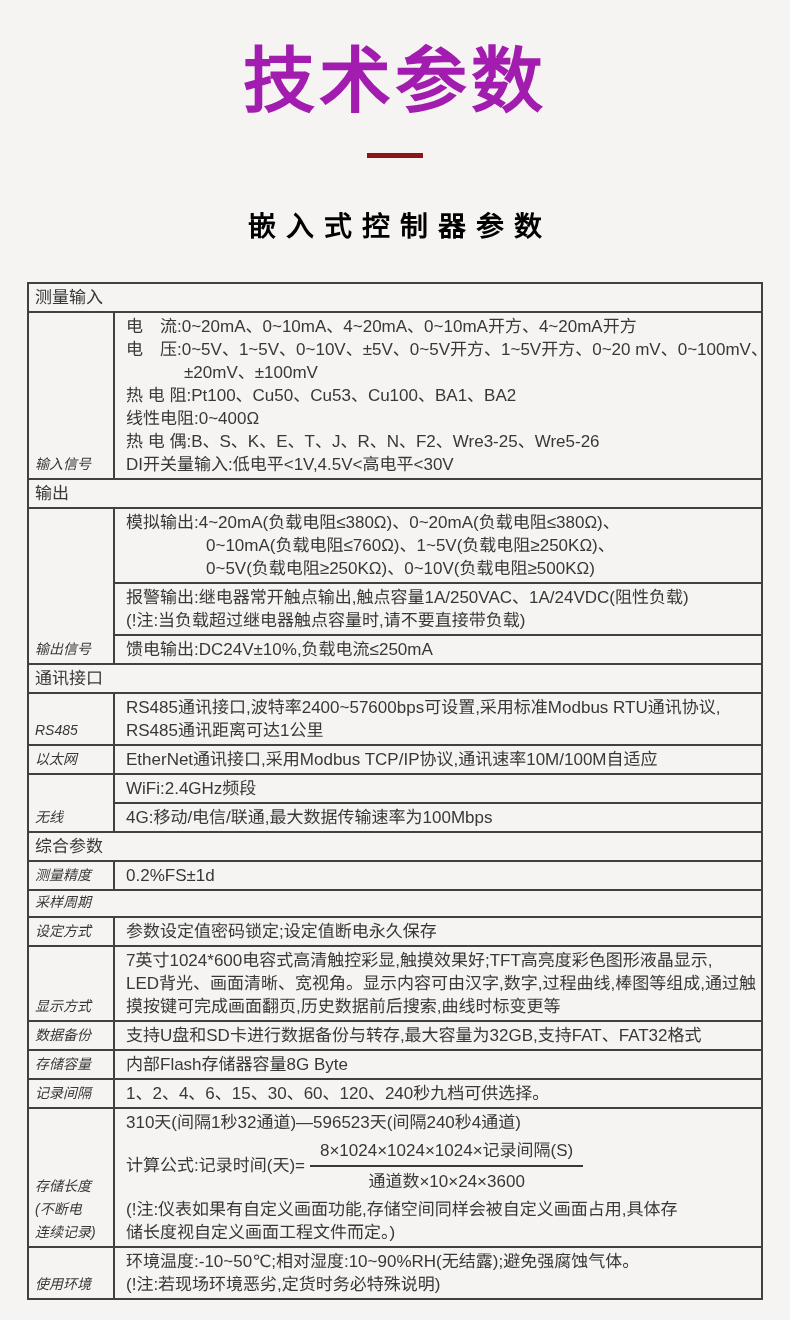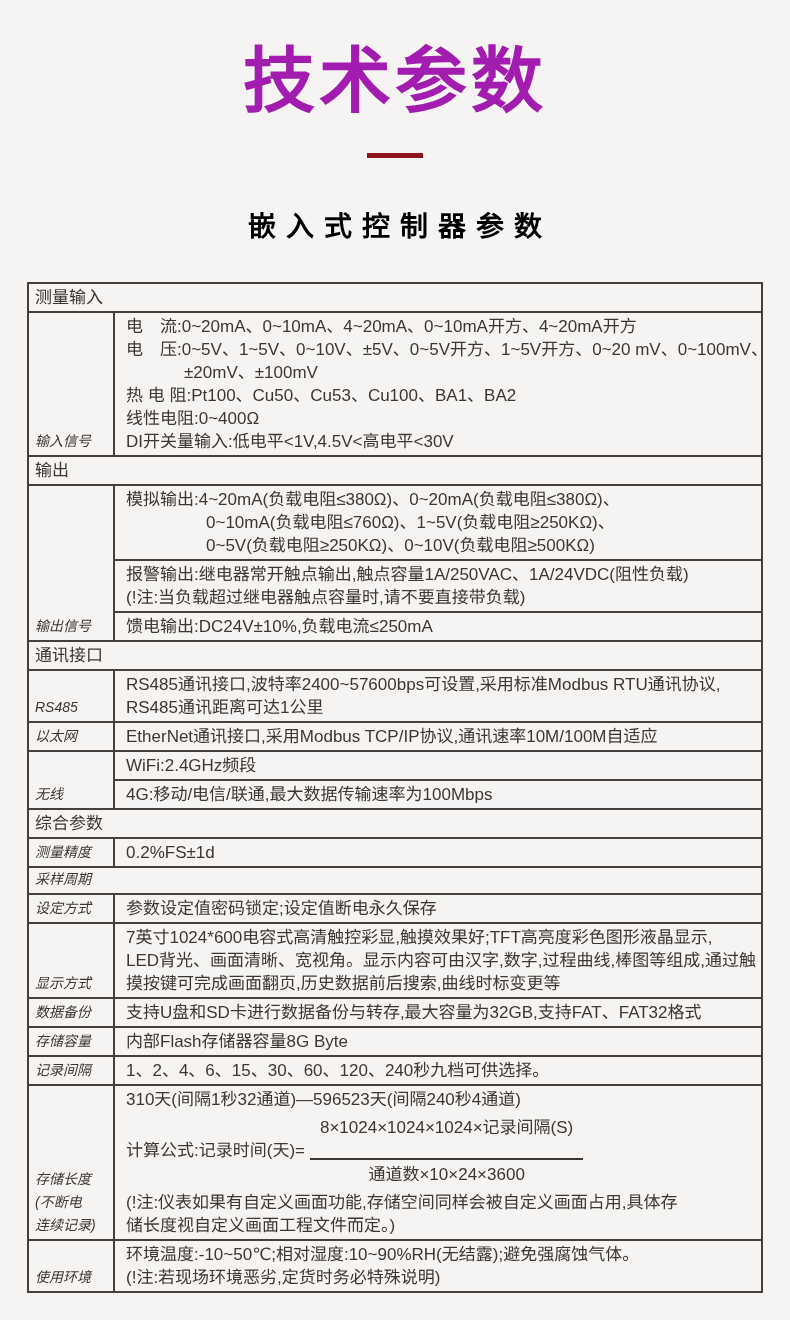--- a/index.html
+++ b/index.html
@@ -83,21 +83,21 @@
     padding:5px 0 5px 0;
     white-space:nowrap;
   }
   .frac{
     display:inline-flex;
     flex-direction:column;
     text-align:center;
     margin-left:5px;
   }
   .frac .num{
-    padding:0 10px 19px;
+    padding:0 10px 3px;
     border-bottom:2px solid var(--ink);
   }
   .frac .den{padding-top:3px;}
 </style>
 </head>
 <body>
 
 <div class="page">
   <div class="header">
     <h1 class="title">技术参数</h1>
@@ -110,20 +110,21 @@
       </div>
       <div class="t-row">
         <div class="t-label">输入信号</div>
         <div class="t-content">
           <div class="t-cell">
             <div class="t-line">电　流:0~20mA、0~10mA、4~20mA、0~10mA开方、4~20mA开方</div>
             <div class="t-line">电　压:0~5V、1~5V、0~10V、±5V、0~5V开方、1~5V开方、0~20 mV、0~100mV、</div>
             <div class="t-line indent-1">±20mV、±100mV</div>
             <div class="t-line">热 电 阻:Pt100、Cu50、Cu53、Cu100、BA1、BA2</div>
             <div class="t-line">线性电阻:0~400Ω</div>
+            <div class="t-line">热 电 偶:B、S、K、E、T、J、R、N、F2、Wre3-25、Wre5-26</div>
             <div class="t-line">DI开关量输入:低电平&lt;1V,4.5V&lt;高电平&lt;30V</div>
           </div>
         </div>
       </div>
       <div class="t-row section">
         <div class="t-section-label">输出</div>
       </div>
       <div class="t-row">
         <div class="t-label">输出信号</div>
         <div class="t-content">

